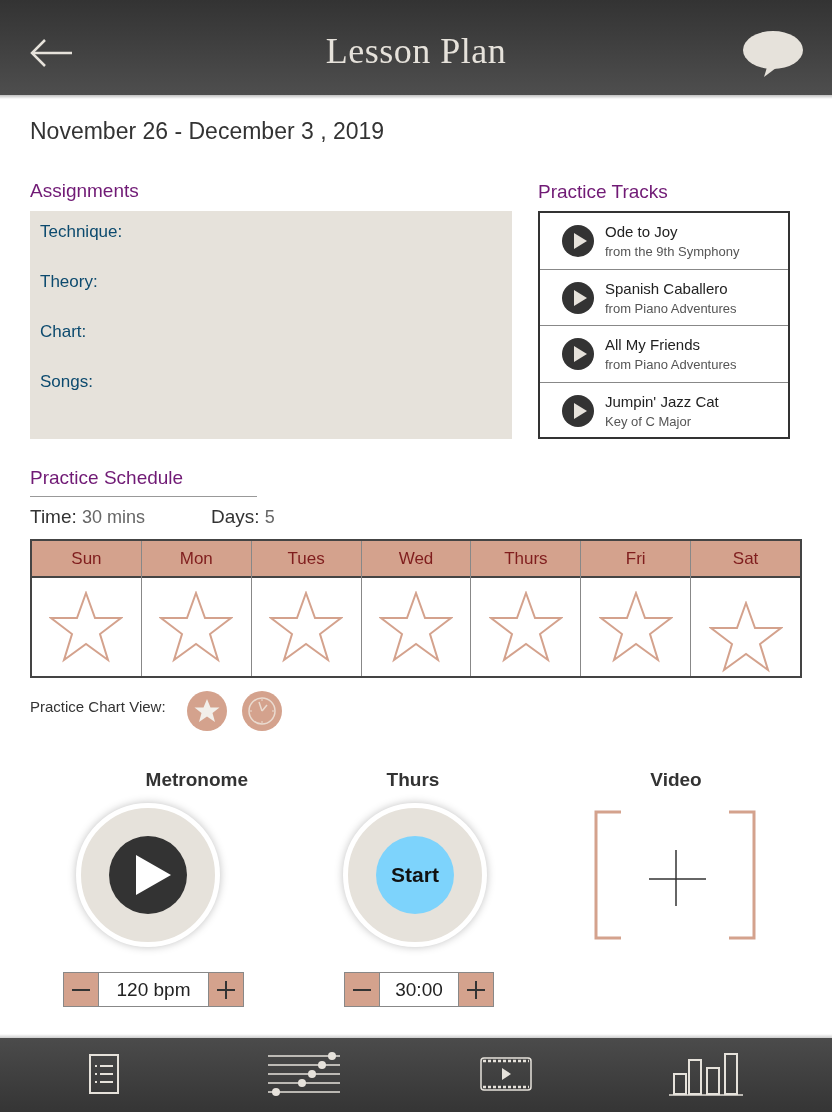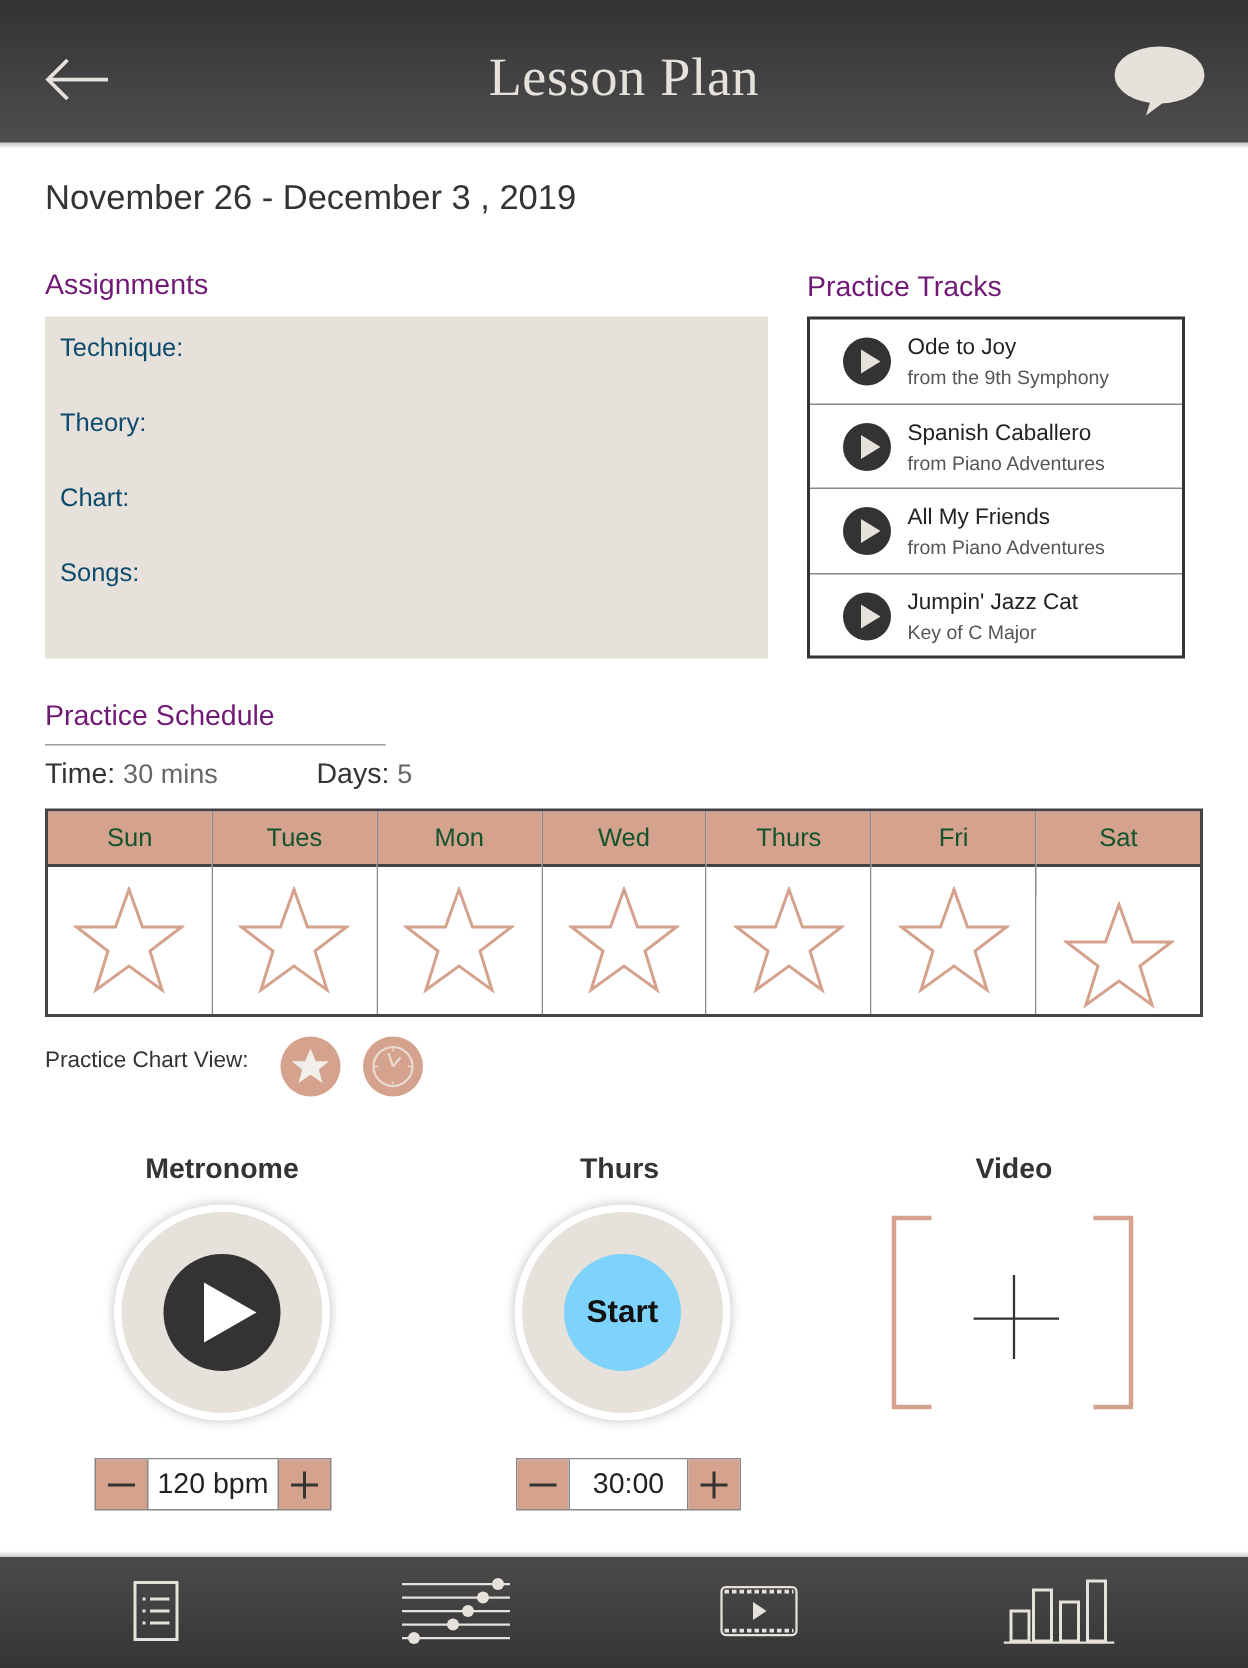--- a/index.html
+++ b/index.html
@@ -32,21 +32,21 @@
   .track .sub { position: absolute; left: 65px; top: 31px; font-size: 13px; color: #555; }
 
   .sched-rule { position: absolute; left: 30px; top: 496px; width: 227px; height: 1px; background: #999; }
   .sched-meta { position: absolute; top: 506px; font-size: 19px; color: #333; }
   .sched-meta .v { color: #666; font-size: 18px; }
 
   .week { position: absolute; left: 30px; top: 539px; width: 772px; height: 139px; border: 2px solid #444; display: flex; }
   .day { flex: 1; border-right: 1px solid #888; display: flex; flex-direction: column; }
   .day:last-child { border-right: none; gap: 20px; }
   .day .hd { height: 37px; background: #d4a28d; border-bottom: 2px solid #444; text-align: center;
-    line-height: 36px; font-size: 17px; color: #14532d; }
+    line-height: 36px; font-size: 17px; color: #7f1d1d; }
   .day .cell { flex: 1; display: flex; align-items: center; justify-content: center; background: #fff; cursor: pointer; }
 
   .chart-view-label { position: absolute; left: 30px; top: 698px; font-size: 15px; color: #333; }
   .view-btn { position: absolute; top: 691px; width: 40px; height: 40px; border-radius: 50%; background: #d4a28d; cursor: pointer; }
 
   .tool-title { position: absolute; top: 769px; font-size: 19px; font-weight: bold; color: #333; text-align: center; width: 200px; }
   .dial { position: absolute; top: 803px; width: 144px; height: 144px; border-radius: 50%; background: #e6e2db;
     border: 5px solid #fff; box-shadow: 0 0 8px rgba(0,0,0,0.25); }
   .metro-play { position: absolute; left: 28px; top: 28px; width: 78px; height: 78px; border-radius: 50%; background: #333; cursor: pointer; }
   .metro-play::after { content: ""; position: absolute; left: 27px; top: 19px; border-left: 35px solid #fff;
@@ -132,29 +132,29 @@
 <div class="week">
   <div class="day">
     <div class="hd">Sun</div>
     <div class="cell">
         <svg width="74" height="72" viewBox="0 0 74 72">
           <polygon points="37,2 46,27 72,27 51,43 59,69 37,53 15,69 23,43 2,27 28,27" fill="none" stroke="#d4a28d" stroke-width="2"></polygon>
         </svg>
       </div>
   </div>
   <div class="day">
+    <div class="hd">Mon</div>
+    <div class="cell">
+        <svg width="74" height="72" viewBox="0 0 74 72">
+          <polygon points="37,2 46,27 72,27 51,43 59,69 37,53 15,69 23,43 2,27 28,27" fill="none" stroke="#d4a28d" stroke-width="2"></polygon>
+        </svg>
+      </div>
+  </div>
+  <div class="day">
     <div class="hd">Tues</div>
-    <div class="cell">
-        <svg width="74" height="72" viewBox="0 0 74 72">
-          <polygon points="37,2 46,27 72,27 51,43 59,69 37,53 15,69 23,43 2,27 28,27" fill="none" stroke="#d4a28d" stroke-width="2"></polygon>
-        </svg>
-      </div>
-  </div>
-  <div class="day">
-    <div class="hd">Mon</div>
     <div class="cell">
         <svg width="74" height="72" viewBox="0 0 74 72">
           <polygon points="37,2 46,27 72,27 51,43 59,69 37,53 15,69 23,43 2,27 28,27" fill="none" stroke="#d4a28d" stroke-width="2"></polygon>
         </svg>
       </div>
   </div>
   <div class="day">
     <div class="hd">Wed</div>
     <div class="cell">
         <svg width="74" height="72" viewBox="0 0 74 72">
@@ -199,31 +199,31 @@
     <circle cx="20" cy="20" r="13" fill="none" stroke="#eadbd0" stroke-width="1.5"></circle>
     <line x1="20" y1="20" x2="17" y2="11" stroke="#eadbd0" stroke-width="1.5"></line>
     <line x1="20" y1="20" x2="25" y2="14" stroke="#eadbd0" stroke-width="1.5"></line>
     <line x1="20" y1="8" x2="20" y2="10" stroke="#eadbd0" stroke-width="1"></line>
     <line x1="20" y1="30" x2="20" y2="32" stroke="#eadbd0" stroke-width="1"></line>
     <line x1="8" y1="20" x2="10" y2="20" stroke="#eadbd0" stroke-width="1"></line>
     <line x1="30" y1="20" x2="32" y2="20" stroke="#eadbd0" stroke-width="1"></line>
   </svg>
 </div>
 
-<div class="tool-title" style="left:48px;">Metronome</div>
+<div class="tool-title" style="left:48px;text-align:right;">Metronome</div>
 <div class="dial" style="left:76px;">
   <div class="metro-play"></div>
 </div>
 <div class="stepper" style="left:63px;">
   <div class="btn">
     <svg width="22" height="22" viewBox="0 0 22 22">
         <line x1="2" y1="11" x2="20" y2="11" stroke="#333" stroke-width="2"></line>
       </svg>
   </div>
-  <div class="val" style="width:88px;">120 bpm</div>
+  <div class="val" style="width:111px;">120 bpm</div>
   <div class="btn">
     <svg width="22" height="22" viewBox="0 0 22 22">
         <line x1="2" y1="11" x2="20" y2="11" stroke="#333" stroke-width="2"></line>
         <line x1="11" y1="2" x2="11" y2="20" stroke="#333" stroke-width="2"></line>
       </svg>
   </div>
 </div>
 
 <div class="tool-title" style="left:313px;">Thurs</div>
 <div class="dial" style="left:343px;">

